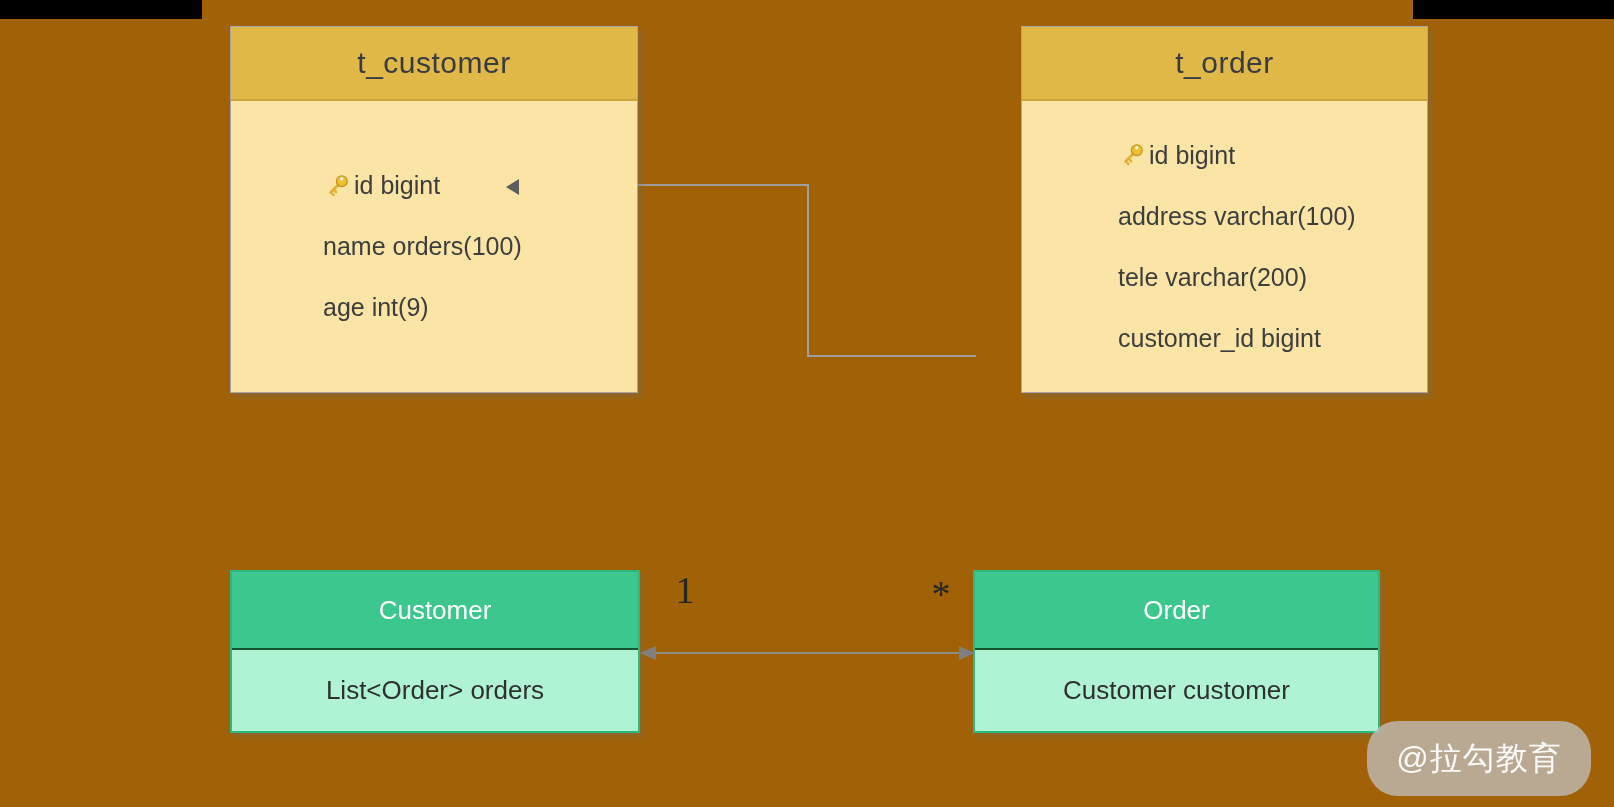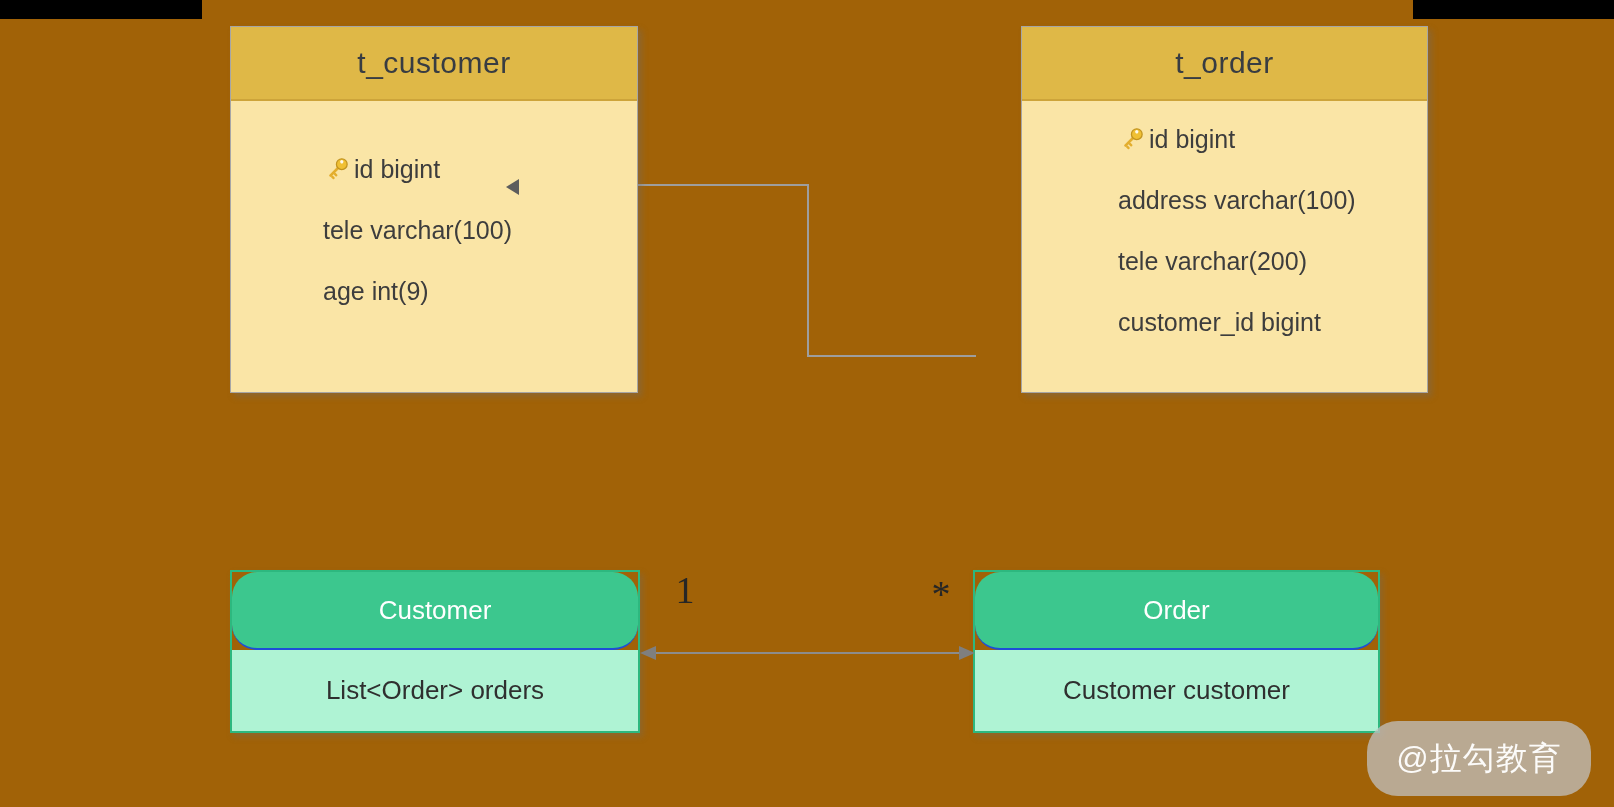--- a/index.html
+++ b/index.html
@@ -47,21 +47,21 @@
     background: #fae5a6;
     display: flex;
     flex-direction: column;
     justify-content: center;
   }
   .db-table.t-customer .db-body { padding-left: 92px; }
   .db-table.t-order    .db-body { padding-left: 96px; }
   .db-row {
     height: 61px;
     display: flex;
-    align-items: flex-start;
+    align-items: center;
     font-size: 25px;
     color: #3d3d3d;
   }
   .db-row .key-icon { margin-right: 3px; flex: 0 0 auto; }
 
   
   .cursor-tri {
     position: absolute;
     left: 506px; top: 179px;
     width: 0; height: 0;
@@ -81,27 +81,26 @@
     border: 2px solid #2db87f;
     box-shadow: 3px 4px 6px rgba(110,110,110,0.35);
     display: flex;
     flex-direction: column;
   }
   .uml-class.customer { left: 230px; top: 570px; width: 410px; height: 163px; }
   .uml-class.order    { left: 973px; top: 570px; width: 407px; height: 163px; }
   .uml-header {
     height: 78px;
     background: #3cc78e;
-    border-bottom: 2px solid #1d4ed8;
+    border-bottom: 2px solid #14532d;
     color: #ffffff;
     font-size: 26px;
     display: flex;
     align-items: center;
     justify-content: center;
-    border-radius: 25px;
   }
   .uml-body {
     flex: 1;
     background: #aff3d4;
     color: #2f2f2f;
     font-size: 26px;
     display: flex;
     align-items: center;
     justify-content: center;
   }
@@ -156,21 +155,21 @@
             <rect x="10.9" y="9.5" width="2.3" height="11.5" rx="1" fill="#e3ae2e"></rect>
             <rect x="12.9" y="15.3" width="3.4" height="2" rx="0.8" fill="#e3ae2e"></rect>
             <rect x="12.9" y="18.6" width="3.4" height="2" rx="0.8" fill="#e3ae2e"></rect>
             <circle cx="12" cy="6.2" r="4.6" fill="#f0c033" stroke="#c2941f" stroke-width="1.1"></circle>
             <circle cx="10.5" cy="4.7" r="1.4" fill="#ffffff" opacity="0.9"></circle>
           </g>
         </svg>
         <span>id bigint</span>
       </div>
       <div class="db-row">
-        <span>tele varchar(100)</span>
+        <span>name orders(100)</span>
       </div>
       <div class="db-row">
         <span>age int(9)</span>
       </div>
     </div>
   </div>
 
   <div class="cursor-tri"></div>
 
   <div class="db-table t-order">

